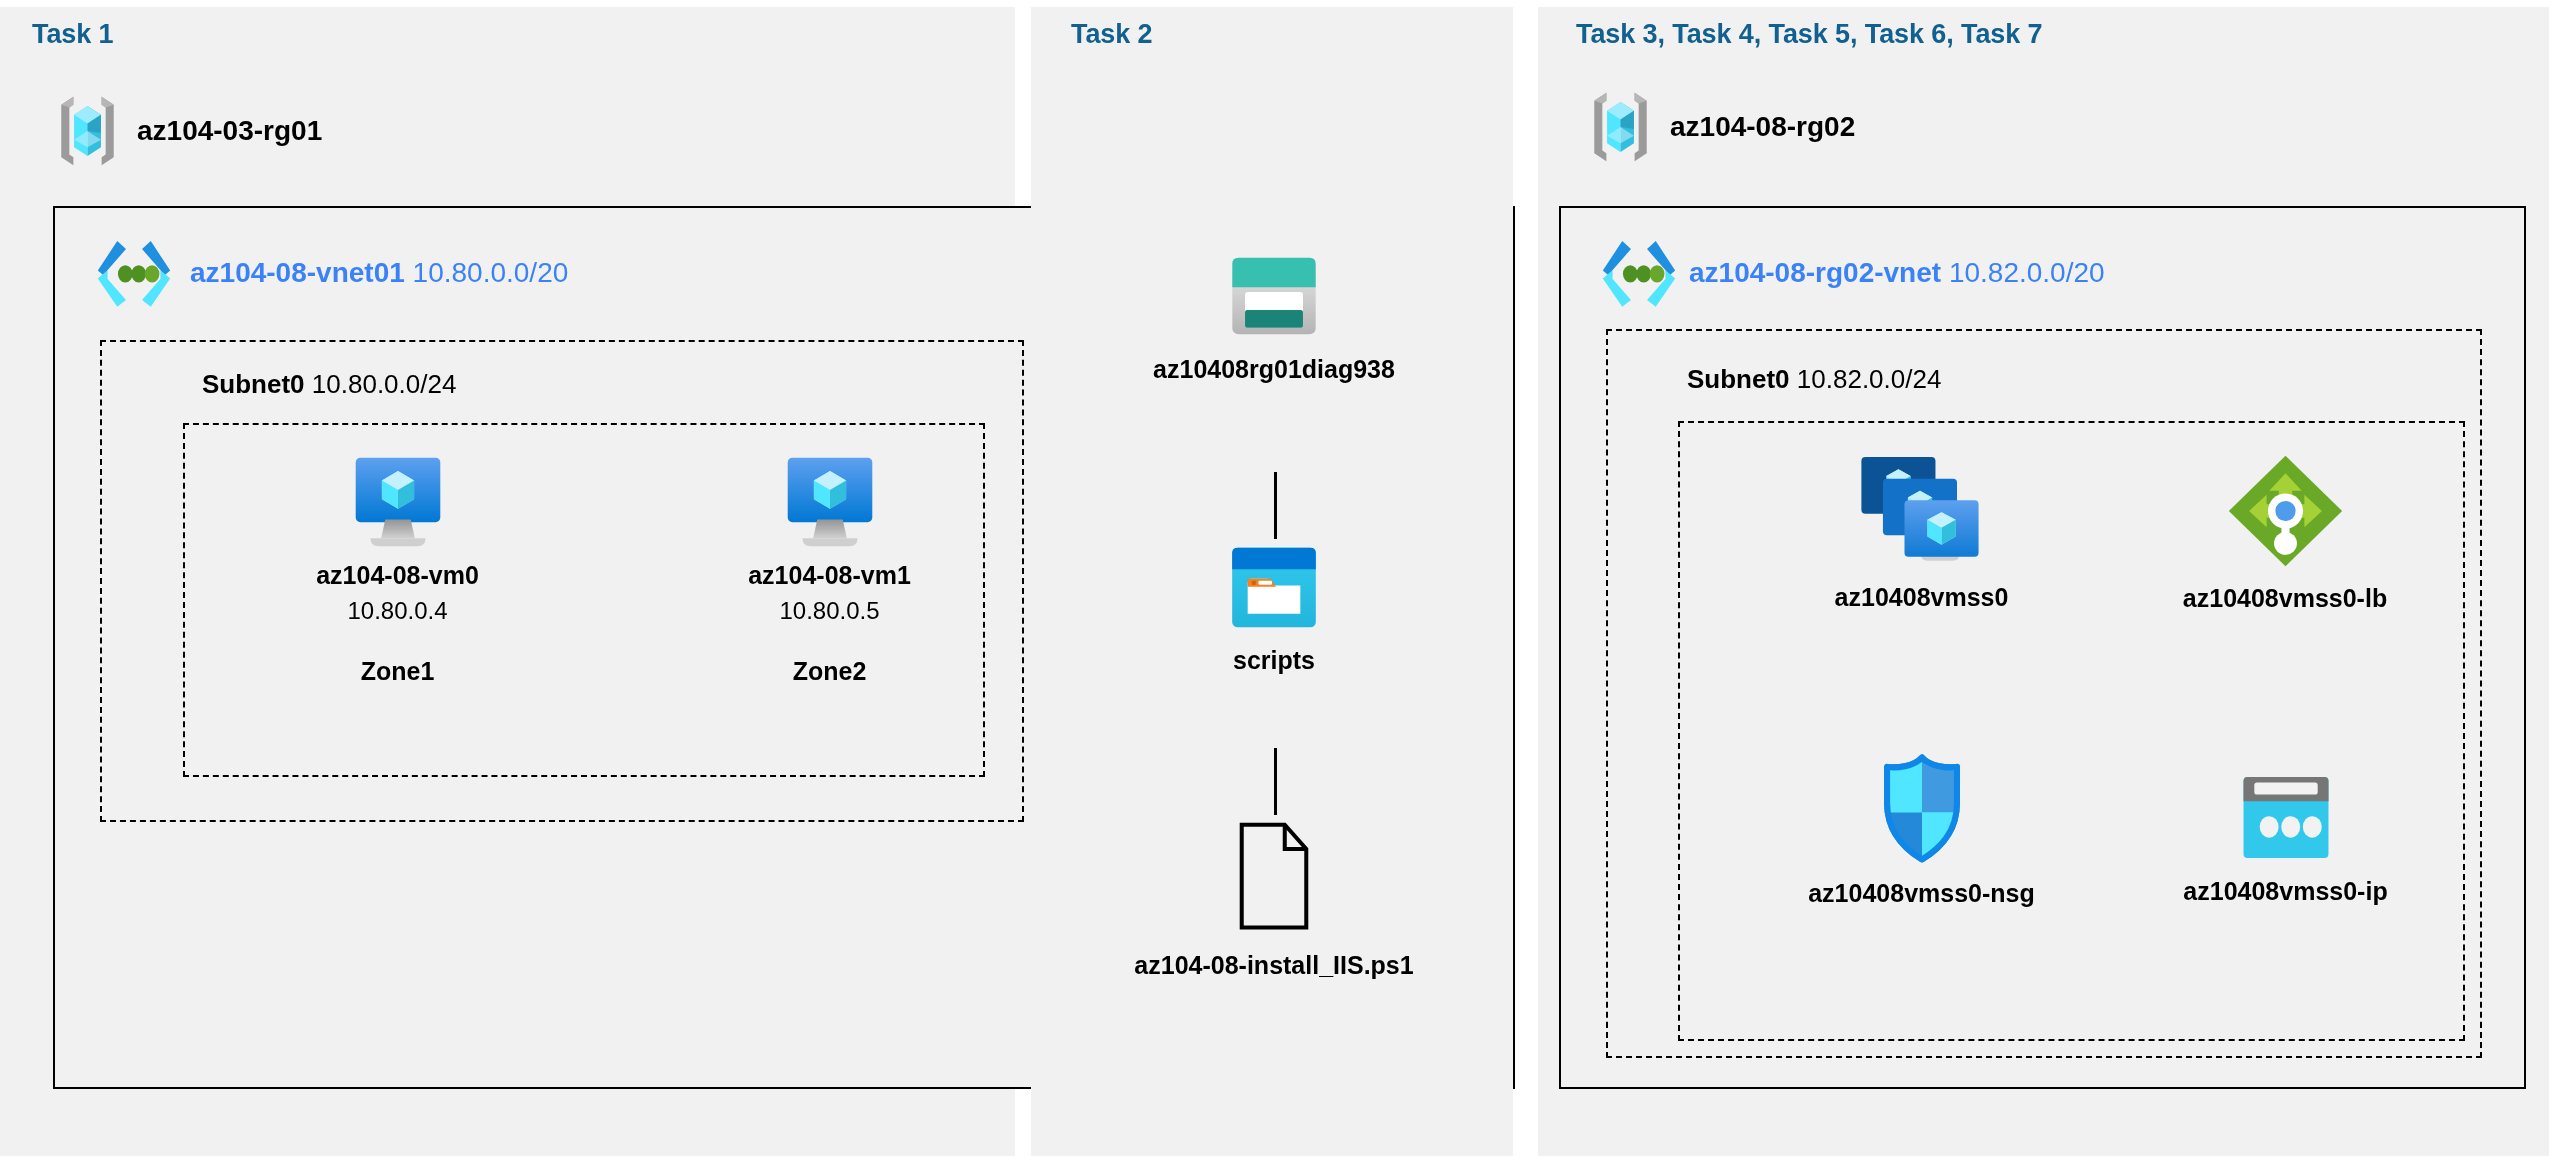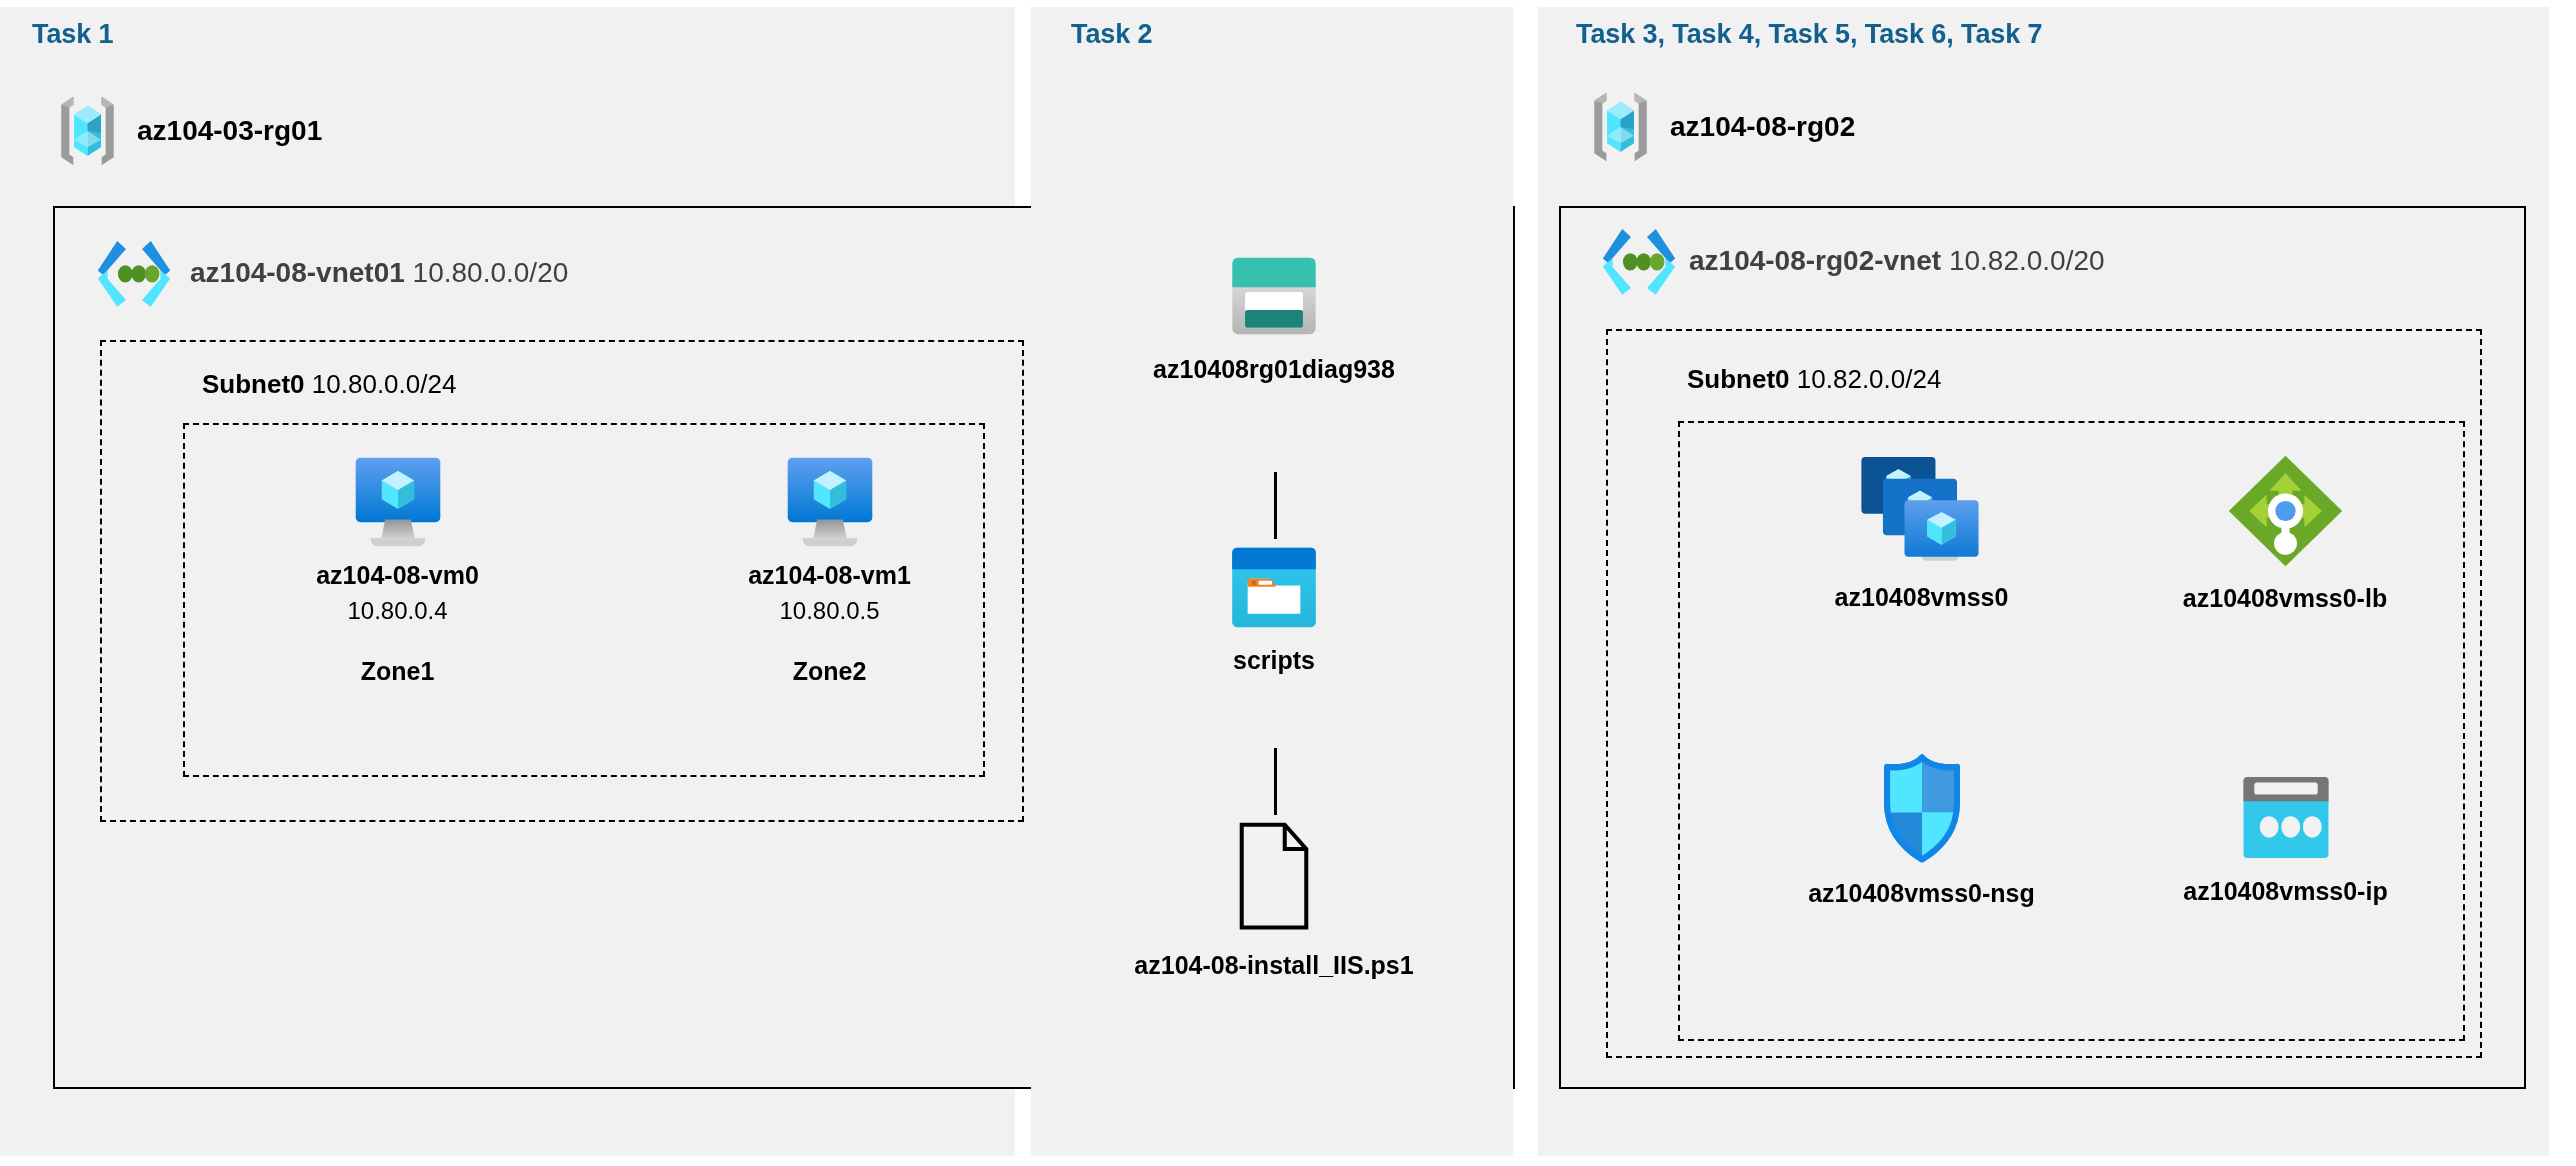--- a/index.html
+++ b/index.html
@@ -11,21 +11,21 @@
   .panel{position:absolute;background:#f1f1f1;}
   .task-label{
     position:absolute;color:#11608f;font-weight:bold;
     font-size:27px;letter-spacing:-0.1px;white-space:nowrap;
   }
   .rg-row{position:absolute;display:flex;align-items:center;gap:15px;}
   .rg-name{font-size:28px;font-weight:bold;color:#000;white-space:nowrap;}
   
   .vnet-box{position:absolute;border:2.7px solid #000;background:#f1f1f1;box-sizing:border-box;}
   .vnet-head{position:absolute;display:flex;align-items:center;gap:16px;}
-  .vnet-title{font-size:28px;white-space:nowrap;color:#404040;}
+  .vnet-title{font-size:28px;white-space:nowrap;color:#3b82f6;}
   .vnet-title b{font-weight:bold;}
   .vnet-title span.cidr{font-weight:normal;}
   
   .dashed{position:absolute;border:2.7px dashed #000;box-sizing:border-box;background:transparent;}
   .subnet-label{position:absolute;font-size:26px;white-space:nowrap;color:#000;}
   .subnet-label b{font-weight:bold;}
   .node{position:absolute;display:flex;flex-direction:column;align-items:center;}
   .node-label{font-size:25px;font-weight:bold;color:#000;white-space:nowrap;text-align:center;line-height:1.18;}
   .node-sub{font-size:24px;font-weight:normal;color:#000;white-space:nowrap;text-align:center;line-height:1.3;}
   .node-zone{font-size:25px;font-weight:bold;color:#000;white-space:nowrap;text-align:center;}
@@ -211,21 +211,21 @@
       <path d="M51 18 L31 31 L51 44 L71 31 Z" fill="#9cebff"></path>
       <path d="M51 55 L31 68 L51 79 L71 68 Z" fill="#c3f1ff" opacity="0.55"></path>
       <path d="M51 44 L71 31 L71 58 L51 55 Z" fill="#2a9fc0" opacity="0.85"></path>
     </svg>
   </span>
   <span class="rg-name">az104-08-rg02</span>
 </div>
 
 <div class="vnet-box" style="left:1559px;top:206px;width:967px;height:883px;"></div>
 
-<div class="vnet-head" style="left:1599px;top:225px;gap:10px;">
+<div class="vnet-head" style="left:1599px;top:237px;gap:10px;">
   <span>
     <svg width="80" height="71" viewBox="0 0 118 106">
       <path d="M34 6 L47 18 L19 50 L19 62 L5 50 Z" fill="#1f8fe0"></path>
       <path d="M19 50 L19 62 L47 94 L34 104 L5 62 Z" fill="#50e6ff"></path>
       <path d="M84 6 L71 18 L99 50 L99 62 L113 50 Z" fill="#1f8fe0"></path>
       <path d="M99 50 L99 62 L71 94 L84 104 L113 62 Z" fill="#50e6ff"></path>
       <ellipse cx="46" cy="55" rx="11" ry="13" fill="#4e9122"></ellipse>
       <ellipse cx="66" cy="55" rx="11" ry="13" fill="#4e9122"></ellipse>
       <ellipse cx="86" cy="55" rx="11" ry="13" fill="#68a62c"></ellipse>
     </svg>

